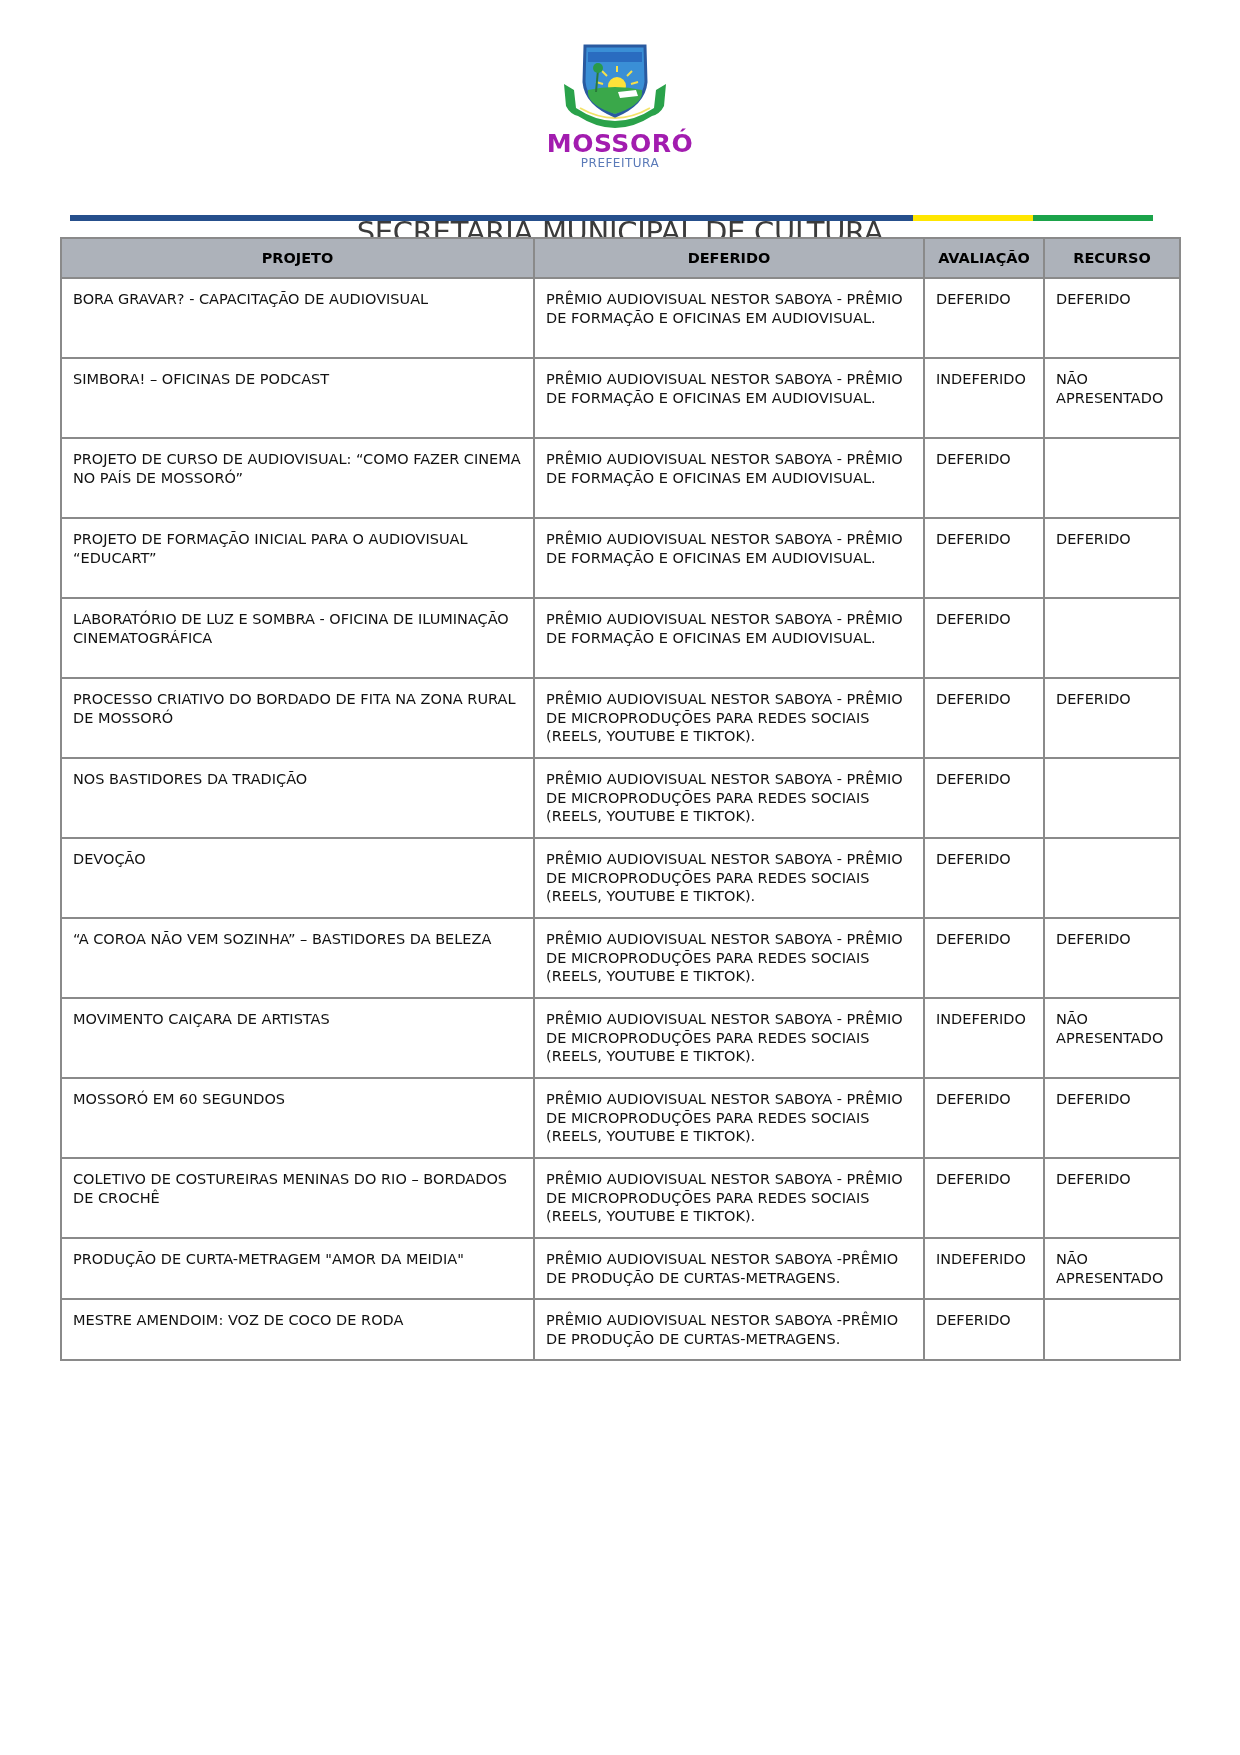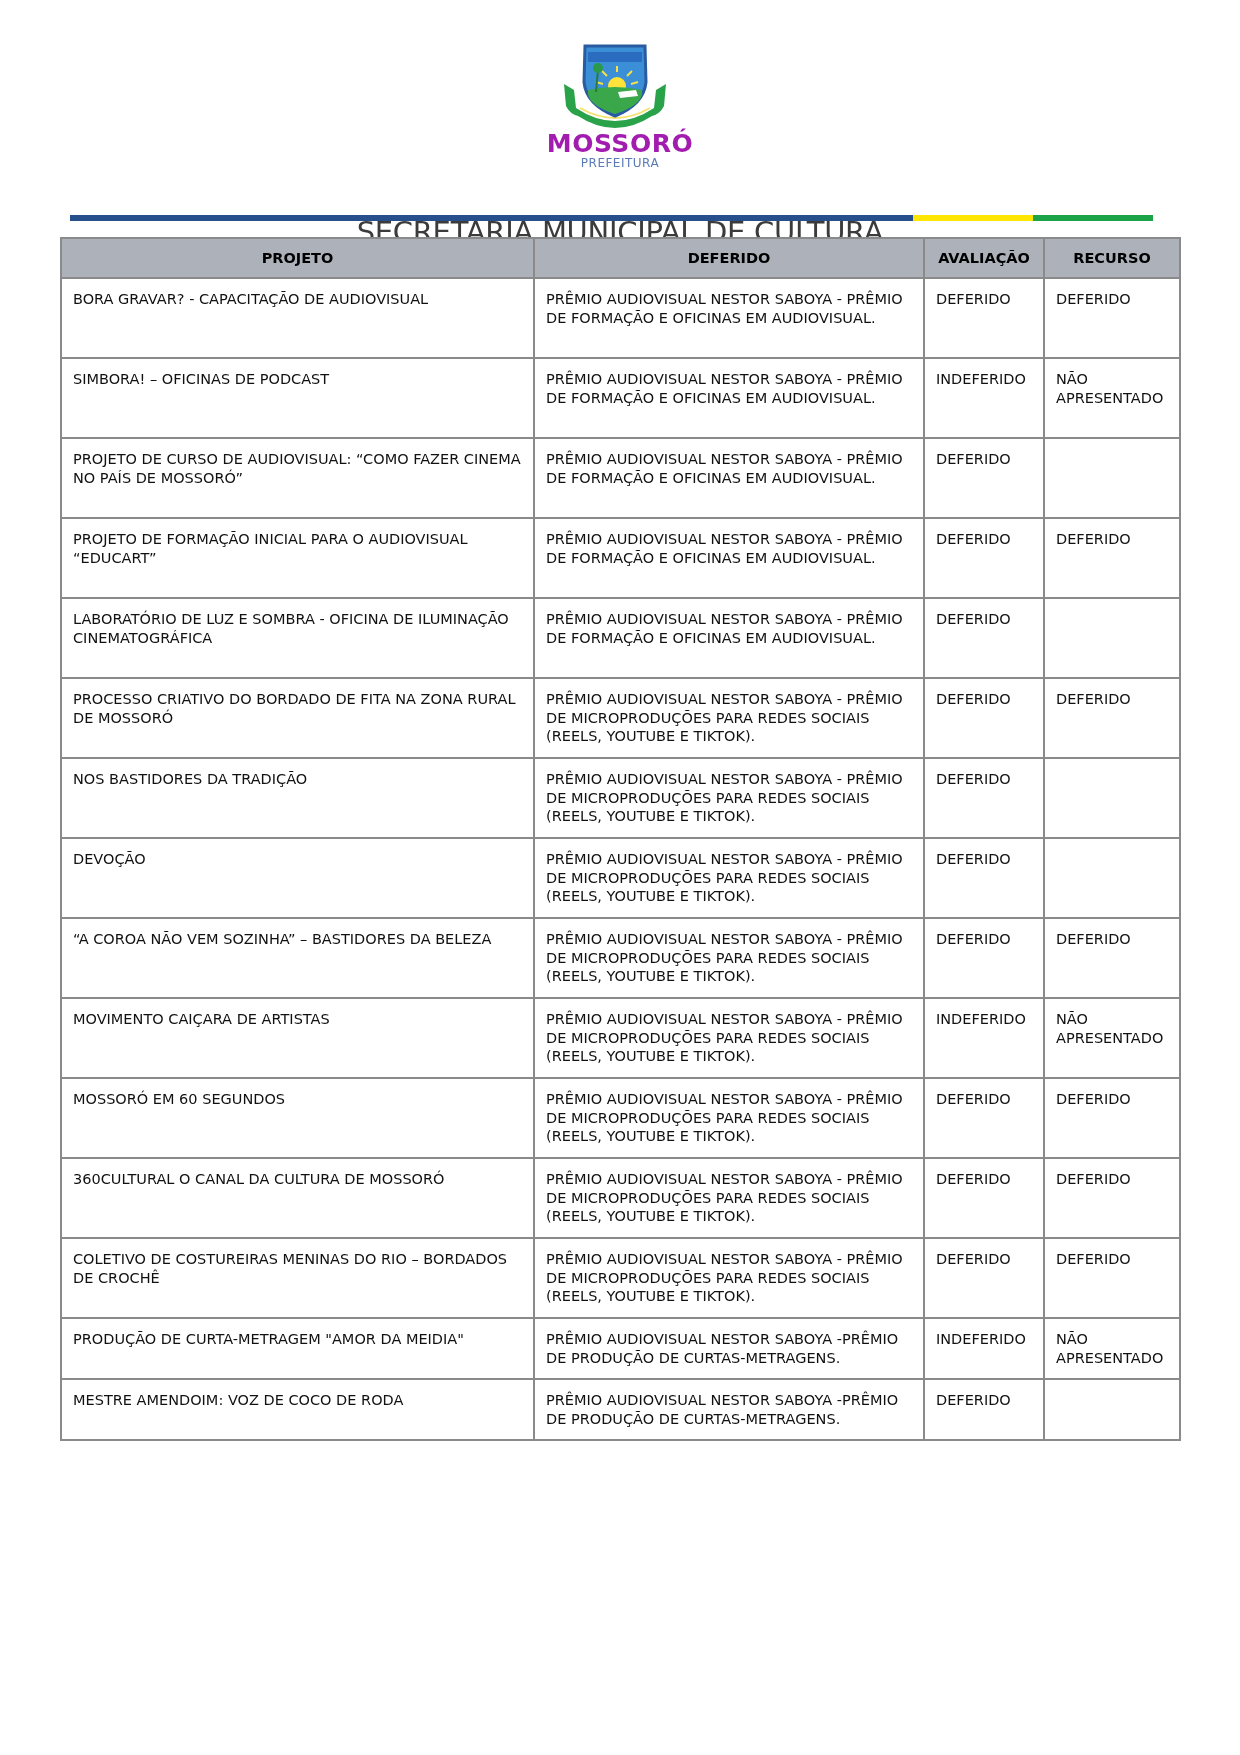--- a/index.html
+++ b/index.html
@@ -146,26 +146,20 @@
       <td>INDEFERIDO</td>
       <td>NÃO APRESENTADO</td>
     </tr>
     <tr class="r3">
       <td>MOSSORÓ EM 60 SEGUNDOS</td>
       <td>PRÊMIO AUDIOVISUAL NESTOR SABOYA - PRÊMIO DE MICROPRODUÇÕES PARA REDES SOCIAIS (REELS, YOUTUBE E TIKTOK).</td>
       <td>DEFERIDO</td>
       <td>DEFERIDO</td>
     </tr>
     <tr class="r3">
-      <td>360CULTURAL O CANAL DA CULTURA DE MOSSORÓ</td>
-      <td>PRÊMIO AUDIOVISUAL NESTOR SABOYA - PRÊMIO DE MICROPRODUÇÕES PARA REDES SOCIAIS (REELS, YOUTUBE E TIKTOK).</td>
-      <td>DEFERIDO</td>
-      <td>DEFERIDO</td>
-    </tr>
-    <tr class="r3">
       <td>COLETIVO DE COSTUREIRAS MENINAS DO RIO – BORDADOS DE CROCHÊ</td>
       <td>PRÊMIO AUDIOVISUAL NESTOR SABOYA - PRÊMIO DE MICROPRODUÇÕES PARA REDES SOCIAIS (REELS, YOUTUBE E TIKTOK).</td>
       <td>DEFERIDO</td>
       <td>DEFERIDO</td>
     </tr>
     <tr class="r2">
       <td>PRODUÇÃO DE CURTA-METRAGEM "AMOR DA MEIDIA"</td>
       <td>PRÊMIO AUDIOVISUAL NESTOR SABOYA -PRÊMIO DE PRODUÇÃO DE CURTAS-METRAGENS.</td>
       <td>INDEFERIDO</td>
       <td>NÃO APRESENTADO</td>

